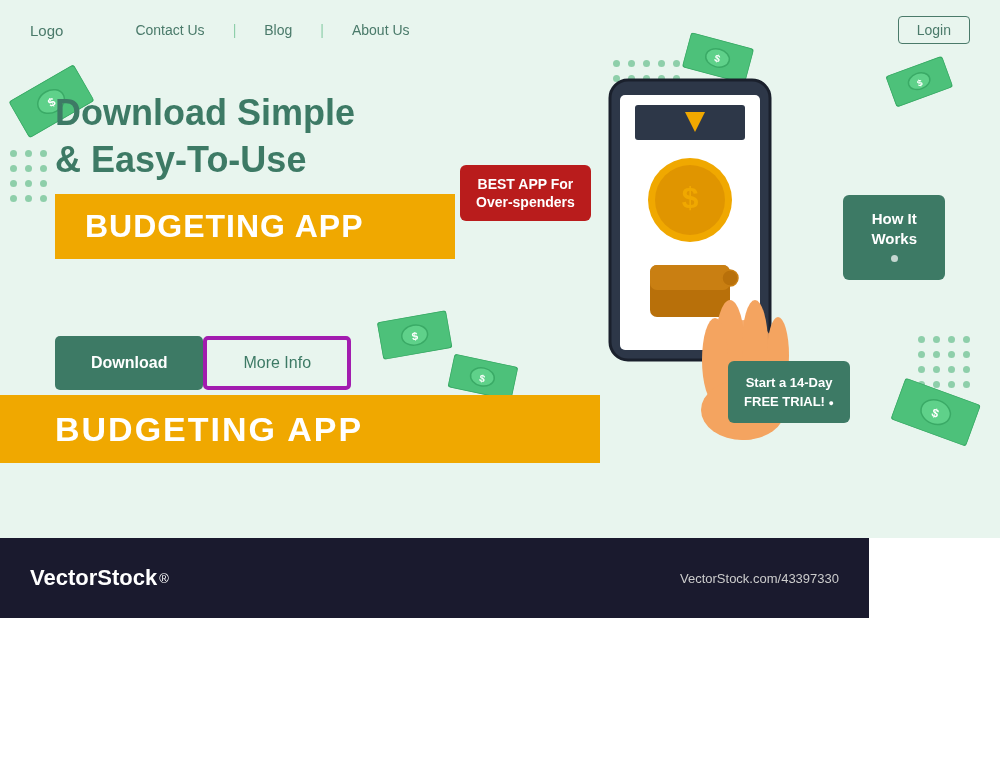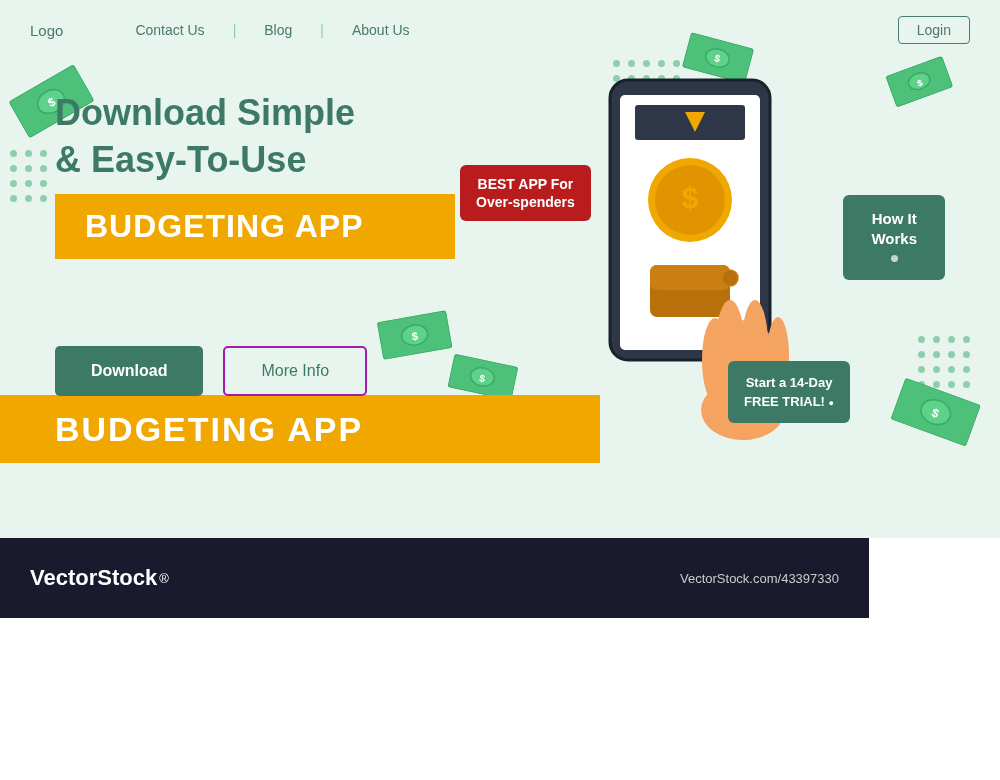--- a/index.html
+++ b/index.html
@@ -95,41 +95,40 @@
       color: #fff;
       font-size: 32px;
       font-weight: 900;
       letter-spacing: 1px;
       text-transform: uppercase;
     }
 
     
     .btn-row {
       position: absolute;
-      bottom: 142px;
+      bottom: 148px;
       left: 55px;
       display: flex;
-      gap: 20px;
       z-index: 10;
       margin-top: 42px;
     }
     .btn-download {
       background-color: #3d7a65;
       color: #fff;
       border: none;
       border-radius: 5px;
       padding: 14px 36px;
       font-size: 16px;
       font-weight: 600;
       cursor: pointer;
     }
     .btn-more-info {
       background-color: transparent;
       color: #3d7a65;
-      border: 2px solid #a21caf;
+      border: 4px solid #a21caf;
       border-radius: 5px;
       padding: 14px 36px;
       font-size: 16px;
       font-weight: 500;
       cursor: pointer;
     }
 
     
     .badge-best-app {
       position: absolute;

